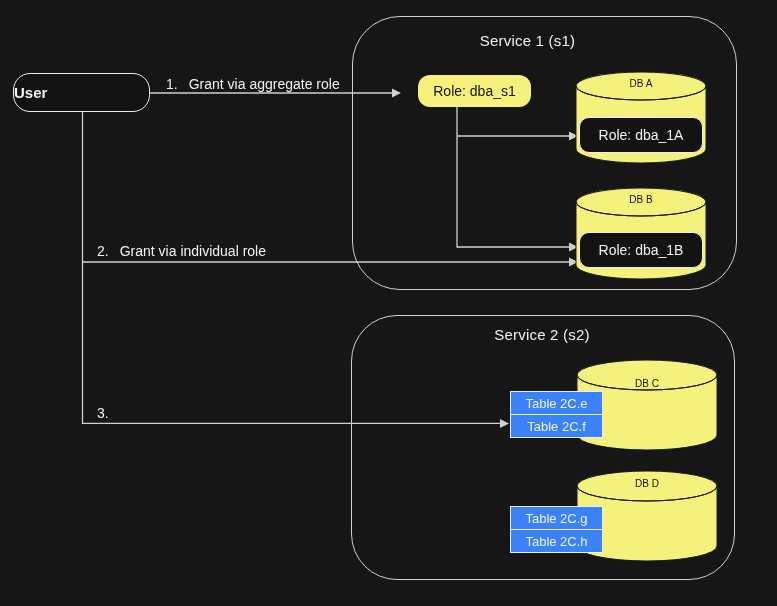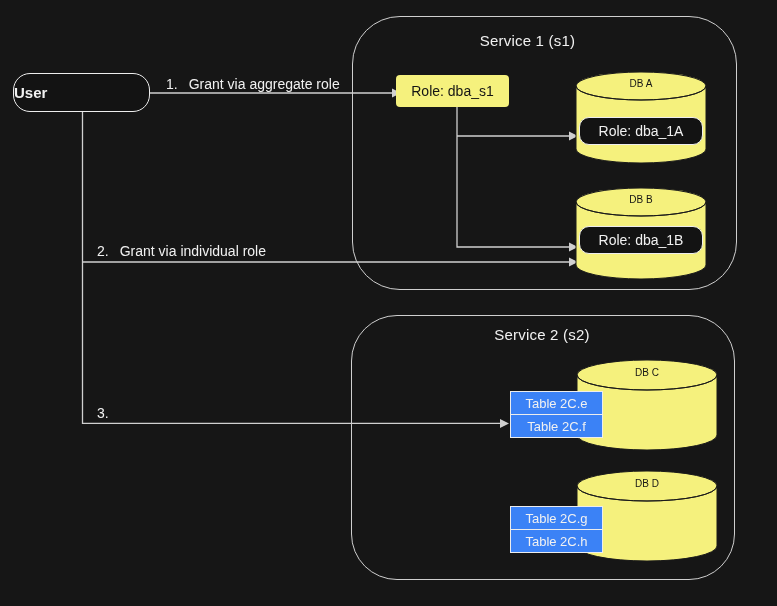--- a/index.html
+++ b/index.html
@@ -64,54 +64,54 @@
     line-height: 16px;
     color: var(--text-light, #f1f1f1);
     white-space: nowrap;
   }
   #grant-1 { left: 166px; top: 76px; }
   #grant-2 { left: 97px;  top: 243px; }
   #grant-3 { left: 97px;  top: 405px; }
 
   
   #aggregate-role-node {
-    left: 396px; top: 75px; width: 113px; height: 32px;
+    left: 418px; top: 75px; width: 113px; height: 32px;
     background: var(--node-yellow, #f5f17d);
-    border-radius: 4px;
+    border-radius: 12px;
     display: flex; align-items: center; justify-content: center;
     color: var(--text-dark, #141414);
     font-size: 14px;
   }
 
   
   .role-node {
     position: absolute;
-    width: 124px; height: 28px;
+    width: 124px; height: 36px;
     background: var(--node-dark, #131313);
     border: 1.5px solid var(--node-border-light, #ededed);
     border-radius: 10px;
     box-sizing: border-box;
     display: flex; align-items: center; justify-content: center;
     font-size: 14px;
     color: var(--text-light, #f1f1f1);
   }
   #role-dba-1a { left: 579px; top: 117px; }
-  #role-dba-1b { left: 579px; top: 226px; align-items: center; }
+  #role-dba-1b { left: 579px; top: 232px; align-items: center; }
 
   
   .db-label {
     position: absolute;
     width: 120px;
     text-align: center;
     font-size: 10px;
     color: var(--text-dark, #141414);
   }
   #db-a-label { left: 581px; top: 78px; }
   #db-b-label { left: 581px; top: 194px; }
-  #db-c-label { left: 587px; top: 367px; }
+  #db-c-label { left: 587px; top: 378px; }
   #db-d-label { left: 587px; top: 478px; }
 
   
   .table-group { position: absolute; width: 93px; }
   #table-group-c { left: 510px; top: 391px; }
   #table-group-d { left: 510px; top: 506px; }
   .table-cell {
     box-sizing: border-box;
     width: 93px; height: 24px;
     background: #3b82f6;

